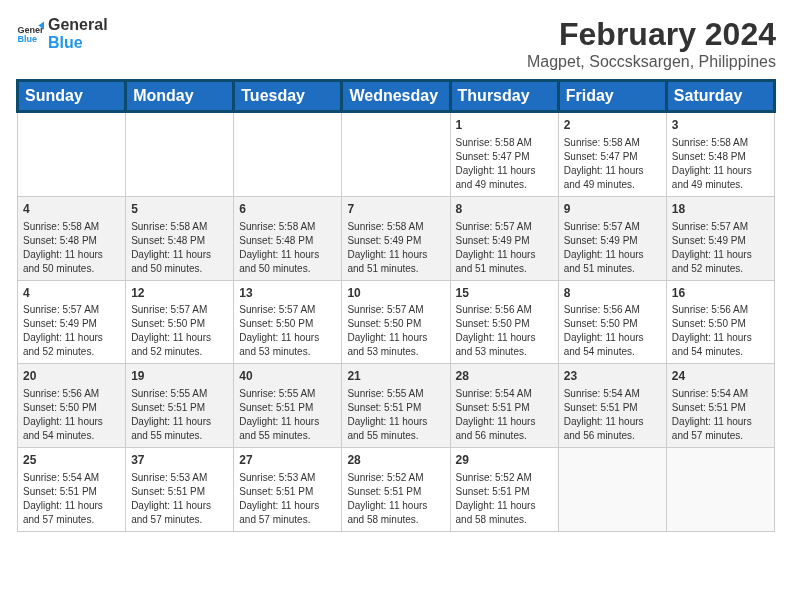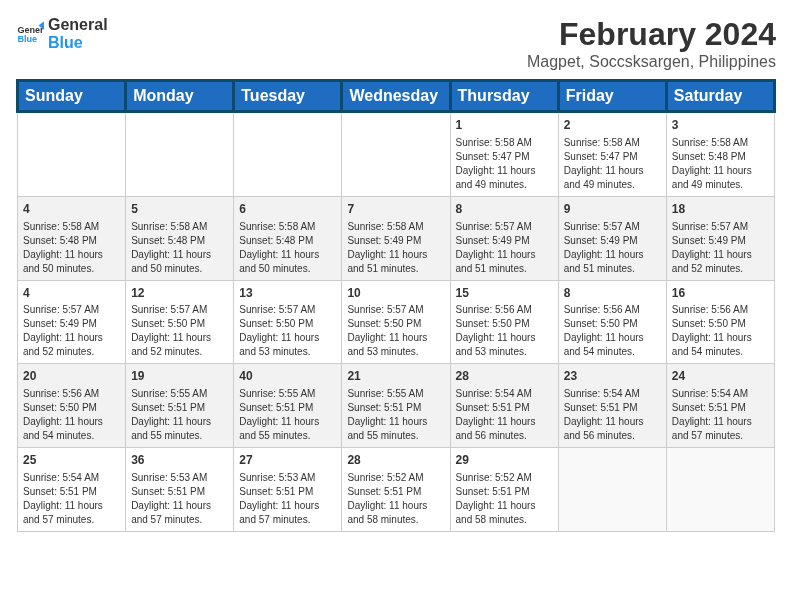--- a/index.html
+++ b/index.html
@@ -273,21 +273,21 @@
         </td>
       </tr>
       <tr>
         <td>
           <span class="day-num">25</span>
           <div class="day-info" style="white-space: pre-line;">Sunrise: 5:54 AM
 Sunset: 5:51 PM
 Daylight: 11 hours and 57 minutes.</div>
         </td>
         <td>
-          <span class="day-num">36</span>
+          <span class="day-num">37</span>
           <div class="day-info" style="white-space: pre-line;">Sunrise: 5:53 AM
 Sunset: 5:51 PM
 Daylight: 11 hours and 57 minutes.</div>
         </td>
         <td>
           <span class="day-num">27</span>
           <div class="day-info" style="white-space: pre-line;">Sunrise: 5:53 AM
 Sunset: 5:51 PM
 Daylight: 11 hours and 57 minutes.</div>
         </td>

